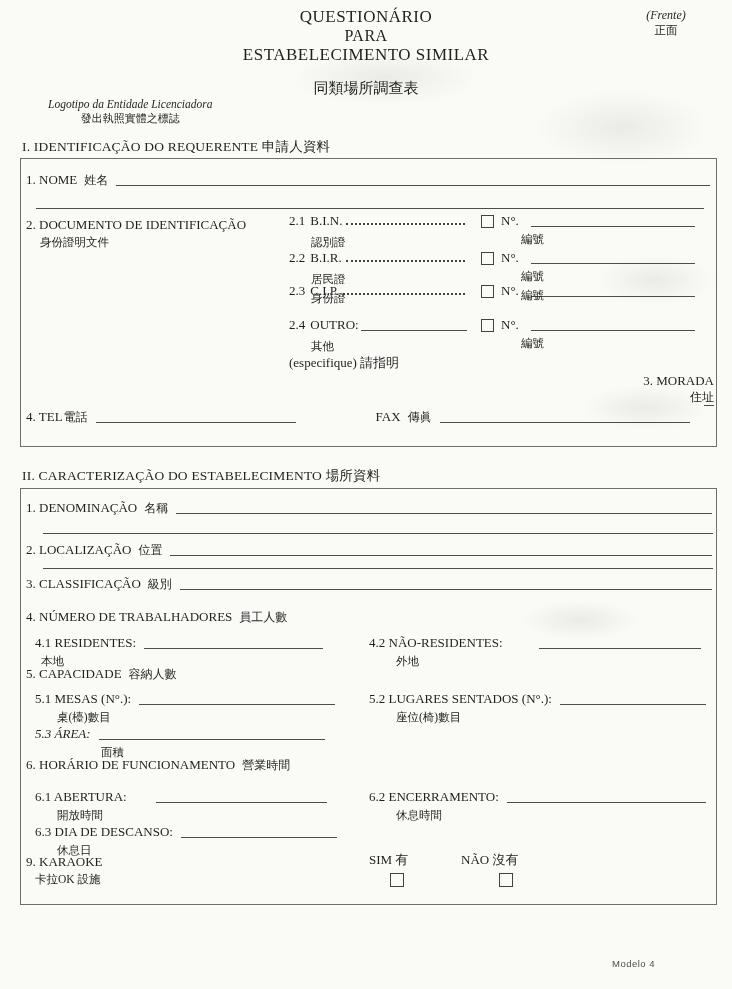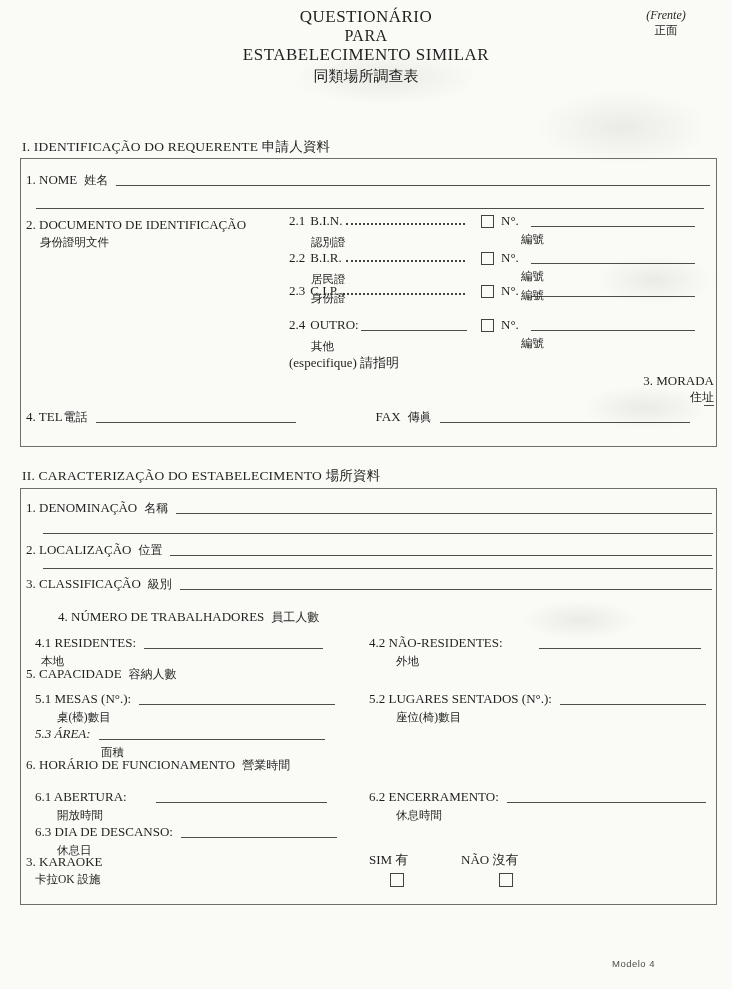--- a/index.html
+++ b/index.html
@@ -8,21 +8,21 @@
     width:732px;height:989px;
     background:#fafaf7;
     font-family:"Liberation Serif", serif;
     color:#1f1f1d;
     overflow:hidden;
   }
   .abs{position:absolute;}
   .center{text-align:center;}
   .title-l1{font-size:17px;letter-spacing:.5px;}
   .title-l2{font-size:16px;letter-spacing:.5px;}
-  .title-zh{font-size:15px;margin-top:2px;}
+  .title-zh{font-size:15px;margin-top:14px;}
   .corner-pt{font-style:italic;font-size:12px;}
   .corner-zh{font-size:11.5px;}
   .logo-pt{font-style:italic;font-size:11.5px;}
   .logo-zh{font-size:11px;text-align:center;margin-top:1px;}
   .sec-head{font-size:13.5px;letter-spacing:.2px;}
   .box{position:absolute;border:1px solid #6e6e6a;background:transparent;}
   .frow{display:flex;align-items:flex-end;font-size:13px;line-height:16px;white-space:nowrap;}
   .frow .zh{font-size:12px;margin-left:7px;}
   .fill-line{flex:1;border-bottom:1px solid #4e4c48;height:3px;margin-bottom:2px;margin-left:8px;min-width:10px;}
   .hline{border-bottom:1px solid #4e4c48;height:0;}
@@ -55,20 +55,24 @@
     <div class="title-l2">PARA</div>
     <div class="title-l1">ESTABELECIMENTO SIMILAR</div>
     <div class="title-zh">同類場所調查表</div>
   </div>
 
   <div class="abs center" style="left:630px;top:8px;width:72px;">
     <div class="corner-pt">(Frente)</div>
     <div class="corner-zh">正面</div>
   </div>
 
+  <div class="abs" style="left:48px;top:98px;">
+    <div class="logo-pt">Logotipo da Entidade Licenciadora</div>
+    <div class="logo-zh">發出執照實體之標誌</div>
+  </div>
 
   <div class="abs sec-head" style="left:22px;top:138px;">I. IDENTIFICAÇÃO DO REQUERENTE 申請人資料</div>
 
   <div class="box" style="left:20px;top:158px;width:695px;height:287px;">
 
     <div class="abs frow" style="left:5px;top:13px;width:684px;">
       <span class="lbl">1. NOME</span>
       <span class="zh">姓名</span>
       <span class="fill-line"></span>
     </div>
@@ -173,21 +177,21 @@
       <span class="fill-line"></span>
     </div>
     <div class="abs hline" style="left:22px;top:79px;width:670px;"></div>
 
     <div class="abs frow" style="left:5px;top:87px;width:686px;">
       <span class="lbl">3. CLASSIFICAÇÃO</span>
       <span class="zh">級別</span>
       <span class="fill-line"></span>
     </div>
 
-    <div class="abs frow" style="left:5px;top:120px;margin-left:32px;">
+    <div class="abs frow" style="left:5px;top:120px;">
       <span class="lbl">4. NÚMERO DE TRABALHADORES</span>
       <span class="zh">員工人數</span>
     </div>
     <div class="abs frow" style="left:14px;top:146px;width:288px;">
       <span class="lbl">4.1 RESIDENTES:</span>
       <span class="fill-line"></span>
     </div>
     <div class="abs zh-sub" style="left:20px;top:165px;">本地</div>
     <div class="abs frow" style="left:348px;top:146px;width:332px;gap:28px;">
       <span class="lbl">4.2 NÃO-RESIDENTES:</span>
@@ -228,21 +232,21 @@
       <span class="lbl">6.2 ENCERRAMENTO:</span>
       <span class="fill-line"></span>
     </div>
     <div class="abs zh-sub" style="left:375px;top:319px;">休息時間</div>
     <div class="abs frow" style="left:14px;top:335px;width:302px;">
       <span class="lbl">6.3 DIA DE DESCANSO:</span>
       <span class="fill-line"></span>
     </div>
     <div class="abs zh-sub" style="left:36px;top:354px;">休息日</div>
 
-    <div class="abs lbl" style="left:5px;top:365px;">3. KARAOKE</div>
+    <div class="abs lbl" style="left:5px;top:365px;">9. KARAOKE</div>
     <div class="abs zh-sub" style="left:14px;top:383px;">卡拉OK 設施</div>
     <div class="abs lbl" style="left:348px;top:363px;">SIM 有</div>
     <div class="abs lbl" style="left:440px;top:363px;">NÃO 沒有</div>
     <div class="abs cbx" style="left:355px;top:384px;width:12px;height:12px;"></div>
     <div class="abs cbx" style="left:464px;top:384px;width:12px;height:12px;"></div>
   </div>
 
   <div class="abs footer-note" style="left:612px;top:958px;">Modelo 4</div>
 
 </div>

